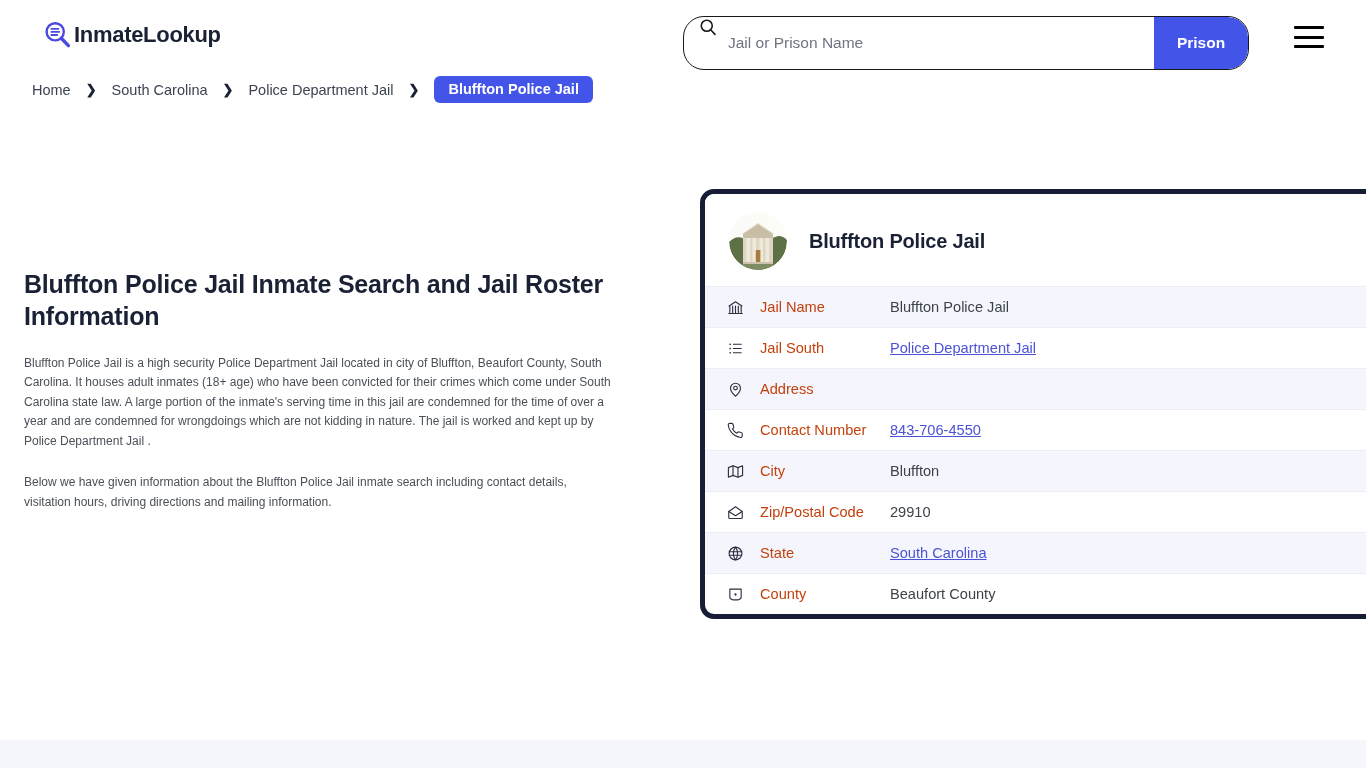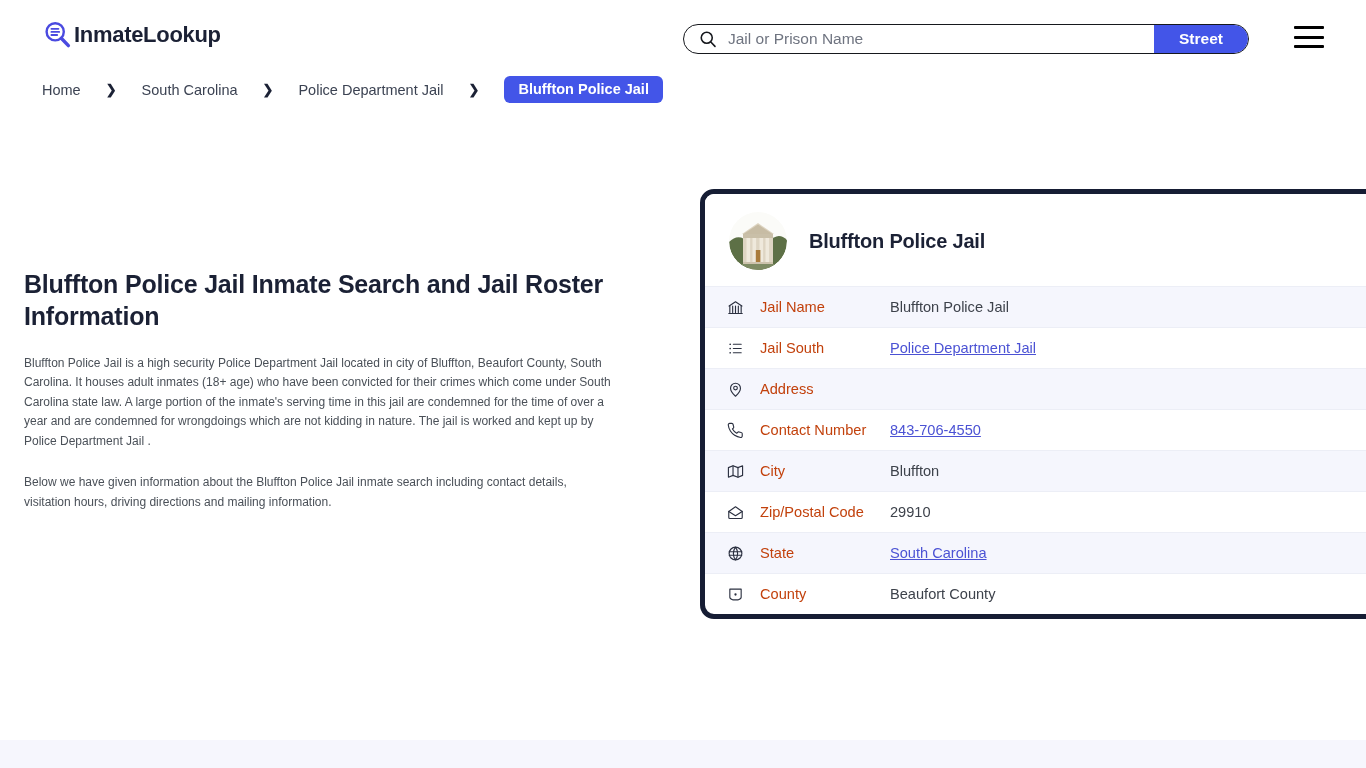--- a/index.html
+++ b/index.html
@@ -36,28 +36,27 @@
     color: #1b2135;
     letter-spacing: -0.3px;
     font-family: "Liberation Sans", sans-serif;
   }
 
   .search-group {
     position: absolute;
     left: 683px;
     top: 16px;
     width: 566px;
-    height: 30px;
+    height: 54px;
     border: 1.6px solid #16181d;
     border-radius: 21px;
     background: #fff;
     display: flex;
-    align-items: flex-end;
+    align-items: flex-start;
     overflow: hidden;
-    margin-top: 8px;
   }
   .search-icon {
     width: 20px;
     height: 20px;
     margin-left: 14px;
     flex: 0 0 auto;
     color: #16181d;
   }
   .search-input {
     flex: 1 1 auto;
@@ -100,25 +99,25 @@
     display: block;
     height: 3px;
     width: 100%;
     background: #000;
     border-radius: 1px;
   }
 
   
   .breadcrumb {
     position: absolute;
-    left: 42px;
+    left: 32px;
     top: 76px;
     display: flex;
     align-items: center;
-    gap: 16px;
+    gap: 6px;
     font-size: 14.5px;
   }
   .crumb {
     color: #3b4252;
     text-decoration: none;
     cursor: pointer;
     white-space: nowrap;
   }
   .crumb-sep {
     display: inline-block;
@@ -257,21 +256,21 @@
   </div>
 
   <div class="search-group">
     <span>
       <svg class="search-icon" viewBox="0 0 24 24" fill="none" xmlns="http://www.w3.org/2000/svg">
         <circle cx="10.5" cy="10.5" r="6.6" stroke="currentColor" stroke-width="1.9"></circle>
         <line x1="15.4" y1="15.6" x2="20.4" y2="20.8" stroke="currentColor" stroke-width="1.9" stroke-linecap="round"></line>
       </svg>
     </span>
     <input class="search-input" type="text" placeholder="Jail or Prison Name" style="">
-    <button class="search-btn">Street</button>
+    <button class="search-btn">Prison</button>
   </div>
 
   <div class="hamburger">
     <span></span>
     <span></span>
     <span></span>
   </div>
 </div>
 
 <nav class="breadcrumb">

